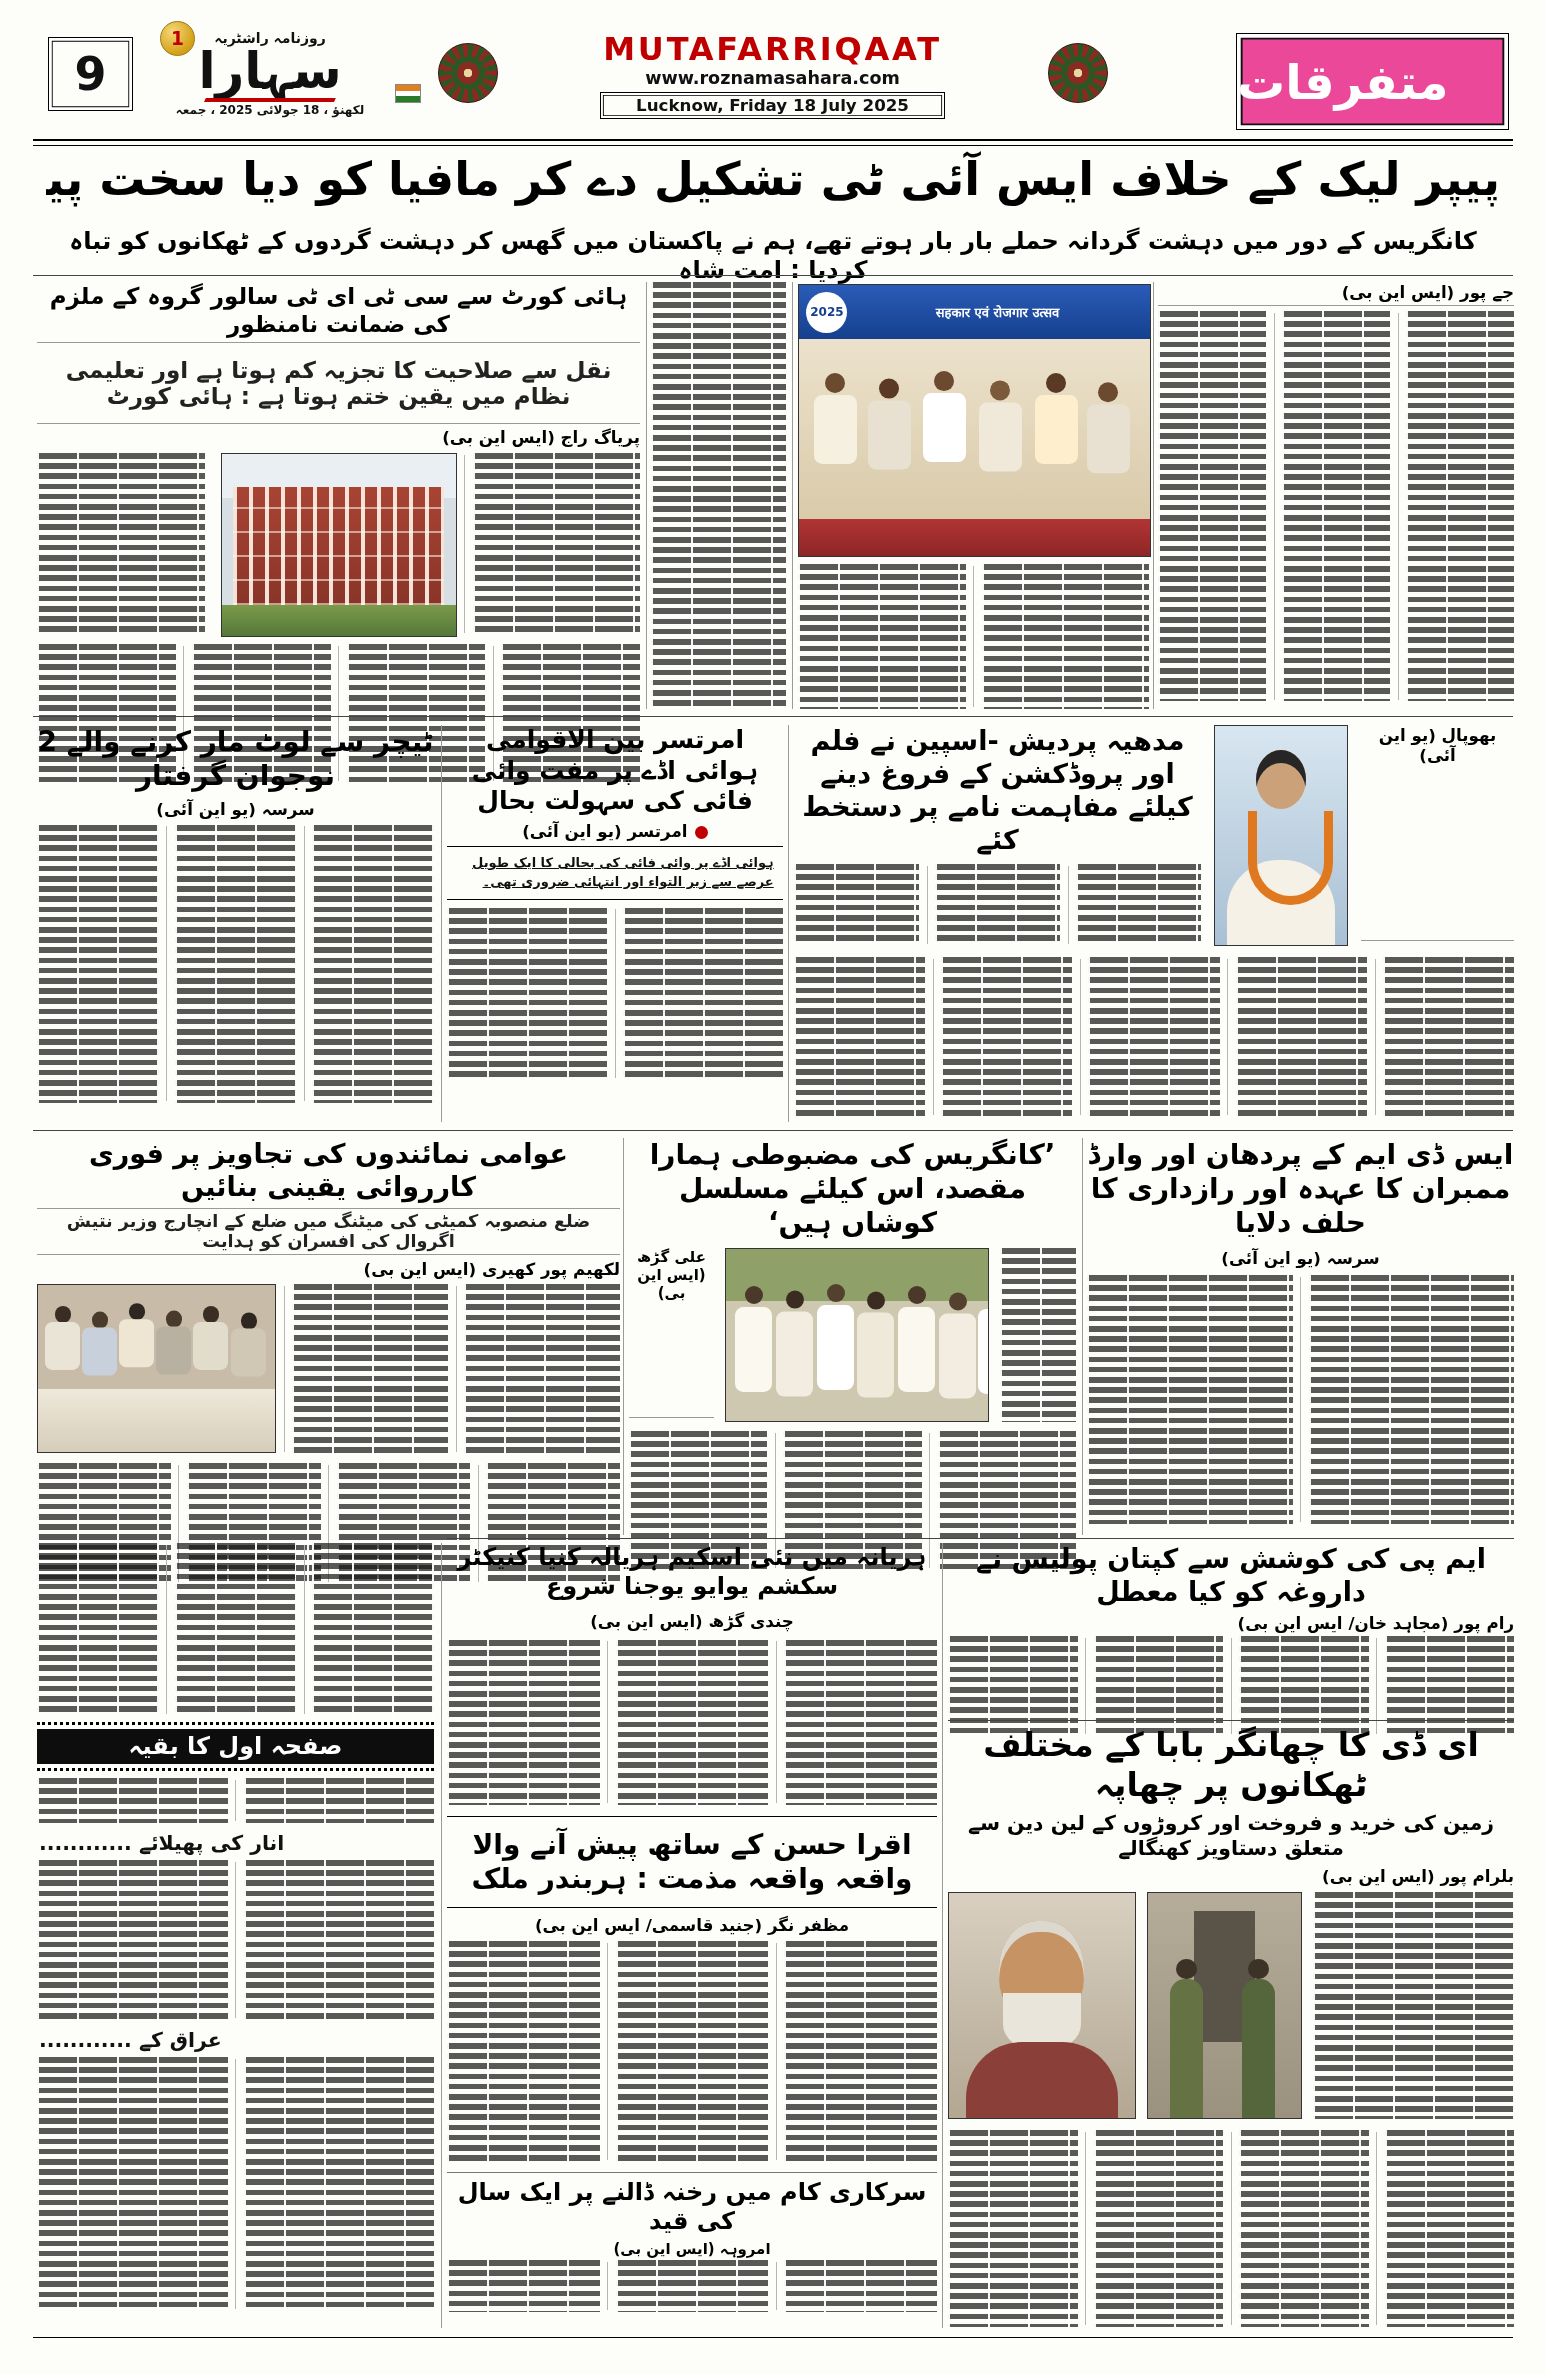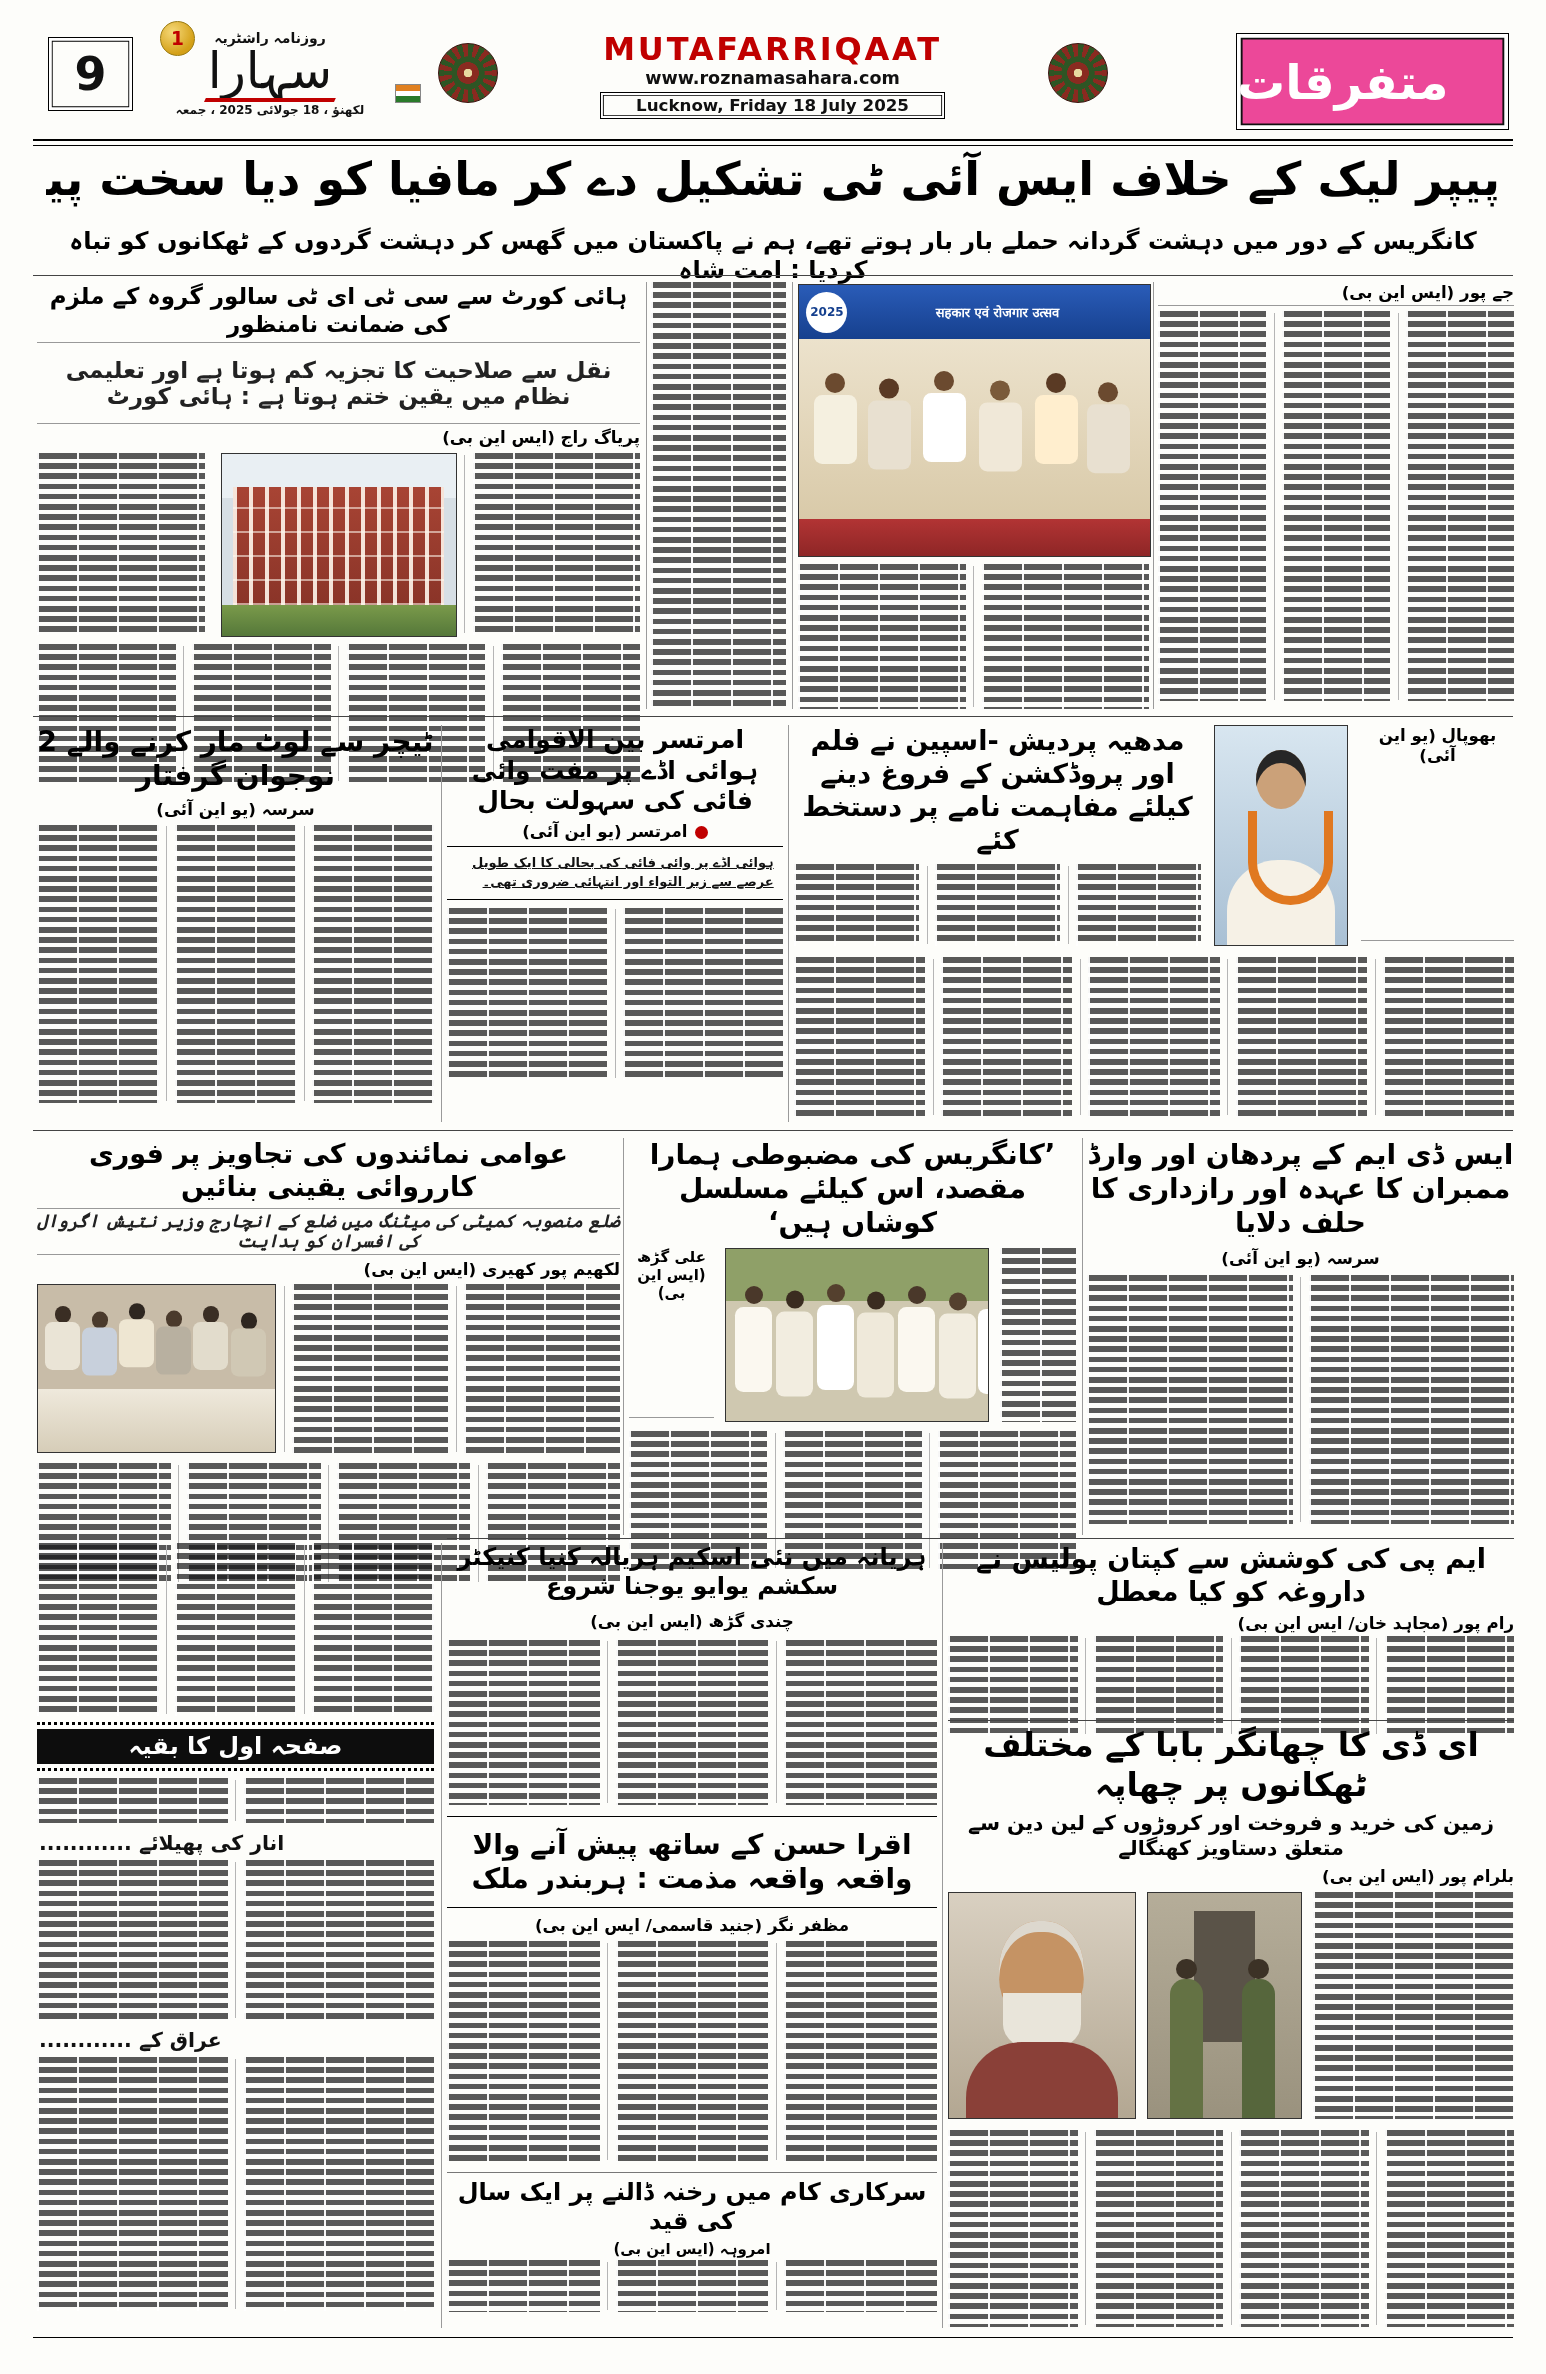--- a/index.html
+++ b/index.html
@@ -18,21 +18,21 @@
         repeating-linear-gradient(180deg, rgba(25,25,25,.72) 0 5.6px, transparent 5.6px 10.2px);}
   .cols{display:flex;direction:rtl;gap:16px;}
   .cols .tx:not(:last-child)::after{content:'';position:absolute;left:-8.3px;top:1.9px;bottom:1.9px;width:0.9px;background:#b5b5b5;}
   .vr{position:absolute;width:0.9px;background:#9a9a9a;}
   .hr{position:absolute;border-top:0.9px solid #444;height:0;}
   
   .pagenum{border:1.9px solid #000;box-shadow:inset 0 0 0 2.8px #fff, inset 0 0 0 3.7px #000;
            display:flex;align-items:center;justify-content:center;font-size:46px;font-weight:800;}
   .masthead{text-align:center;}
   .mast-tag{font-size:14px;font-weight:700;}
-  .mast-name{font-size:50px;font-weight:400;line-height:1;}
+  .mast-name{font-size:50px;font-weight:700;line-height:1;}
   .mast-bar{width:130px;height:3.7px;background:#c00000;margin:1.9px auto;transform:skewX(-25deg);}
   .mast-date{font-size:12px;font-weight:700;}
   .badge{position:absolute;left:13px;top:-9.3px;width:33px;height:33px;border-radius:50%;
          background:radial-gradient(circle at 35% 30%, #f5d878, #d4a017 70%);border:1.9px solid #9a7a10;
          display:flex;align-items:center;justify-content:center;font-size:18.6px;font-weight:800;color:#c00000;}
   .flag{position:absolute;right:-28px;top:54px;width:24px;height:16.7px;border:0.9px solid #888;
         background:linear-gradient(#e08020 0 33%, #fff 33% 66%, #2a7a2a 66%);}
   .orn{width:58px;height:58px;border-radius:50%;
        background:
         radial-gradient(circle, #e8d9a0 0 10%, #8a2a20 11% 26%, #2e5524 27% 40%, transparent 41%),
@@ -247,21 +247,21 @@
       <div class="tx"></div>
     </div>
   </div>
 
   <div class="vr" style="left:441px;top:725px;height:397px;"></div>
   <div class="vr" style="left:788px;top:725px;height:397px;"></div>
   <div class="hr" style="left:33px;right:33px;top:1130px;"></div>
 
   <div class="abs" style="left:37px;top:1138px;width:583px;height:397px;">
     <div class="u hl ctr" style="font-size:27px;">عوامی نمائندوں کی تجاویز پر فوری کارروائی یقینی بنائیں</div>
-    <div class="u sub ctr" style="font-size:17.6px;border-top:0.9px solid #999;border-bottom:0.9px solid #999;margin:3.7px 0;padding:2.8px 0;font-style:italic;">ضلع منصوبہ کمیٹی کی میٹنگ میں ضلع کے انچارج وزیر نتیش اگروال کی افسران کو ہدایت</div>
+    <div class="u sub ctr" style="font-size:17.6px;border-top:0.9px solid #999;border-bottom:0.9px solid #999;margin:3.7px 0;padding:2.8px 0;">ضلع منصوبہ کمیٹی کی میٹنگ میں ضلع کے انچارج وزیر نتیش اگروال کی افسران کو ہدایت</div>
     <div class="u byline" style="text-align:right;margin-bottom:5.6px;">لکھیم پور کھیری (ایس این بی)</div>
     <div class="cols" style="height:169px;">
       <div class="tx"></div>
       <div class="tx"></div>
       <div class="photo" style="width:237px;flex:none;">
         <div class="m-bg"></div>
         <div class="m-people" style="position:absolute;inset:0;"></div>
         <div class="m-table"></div>
       </div>
     </div>

